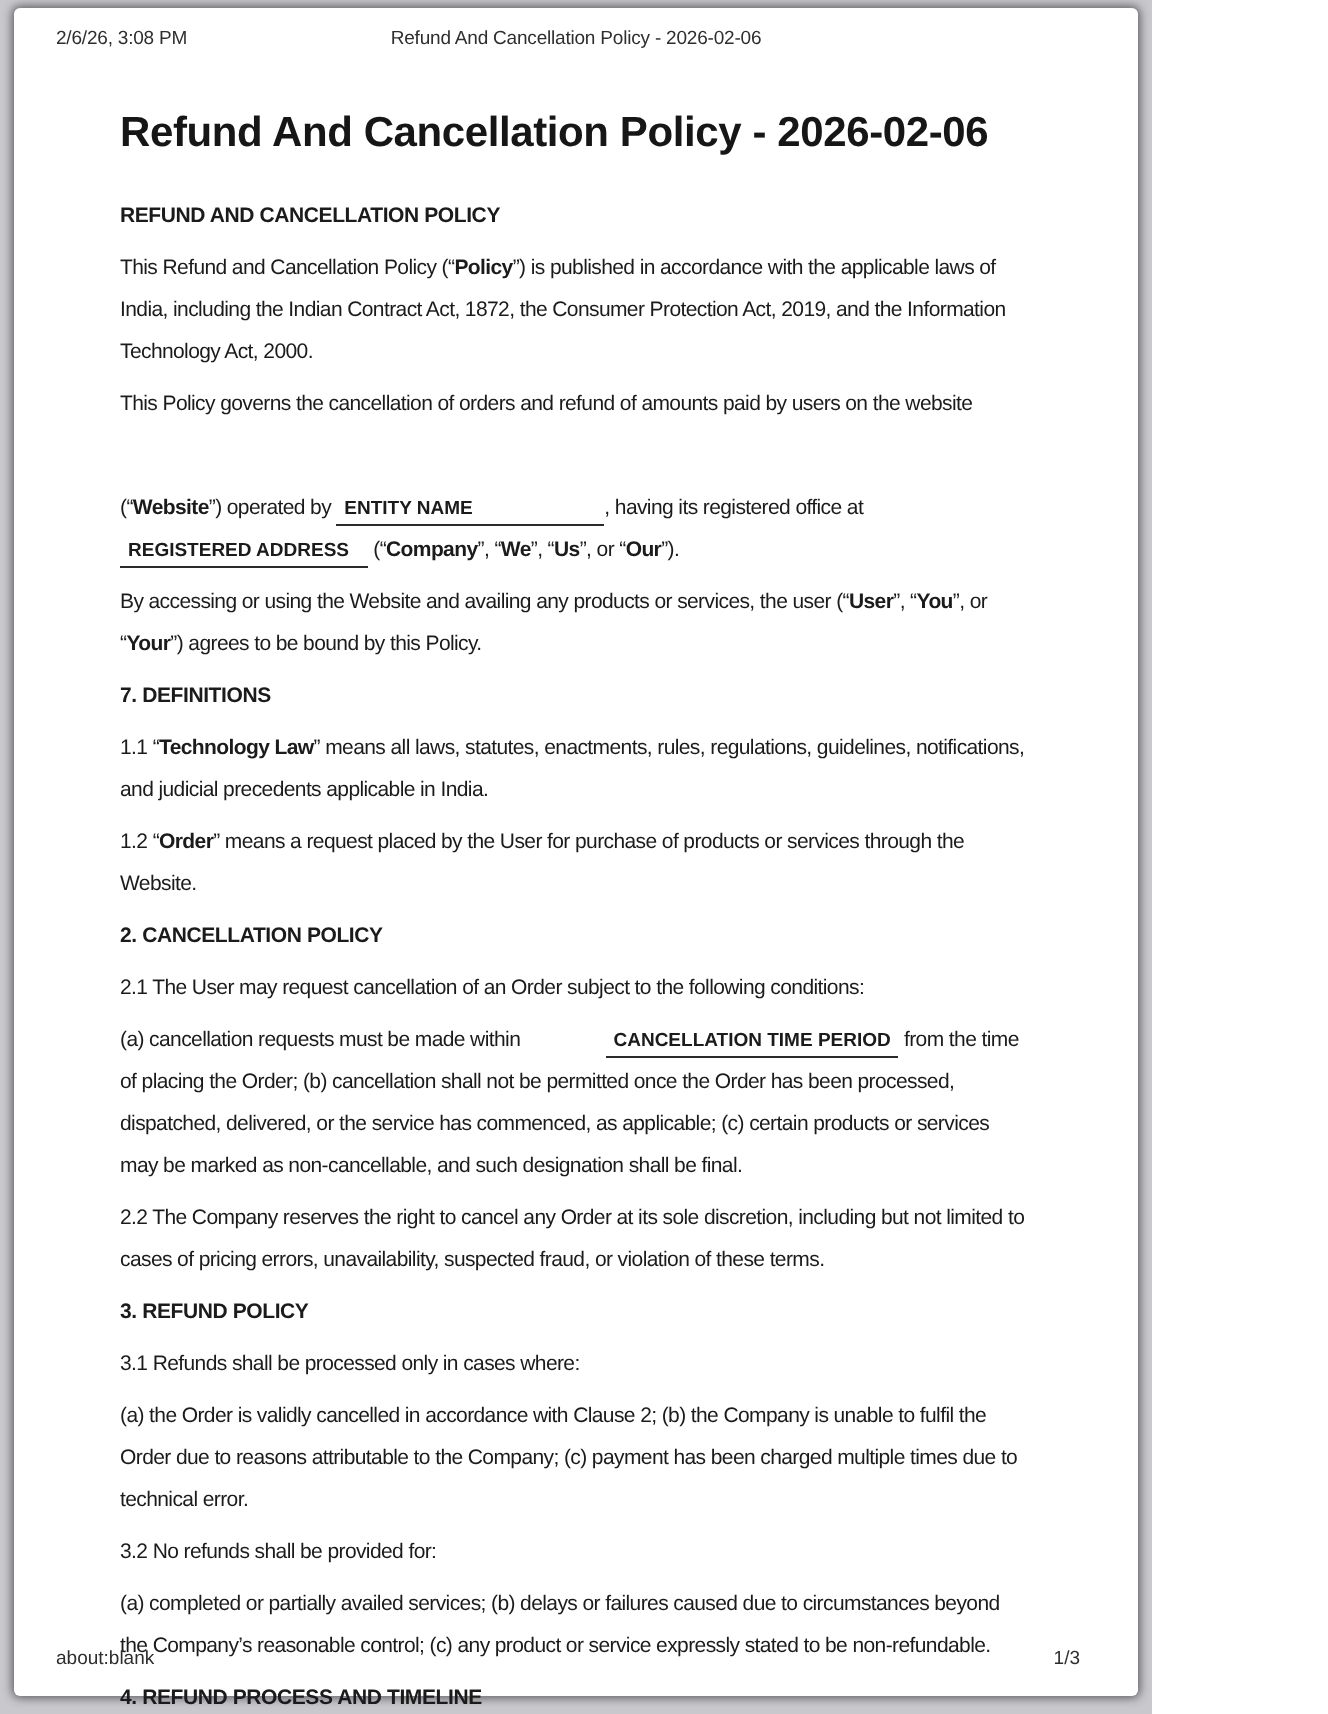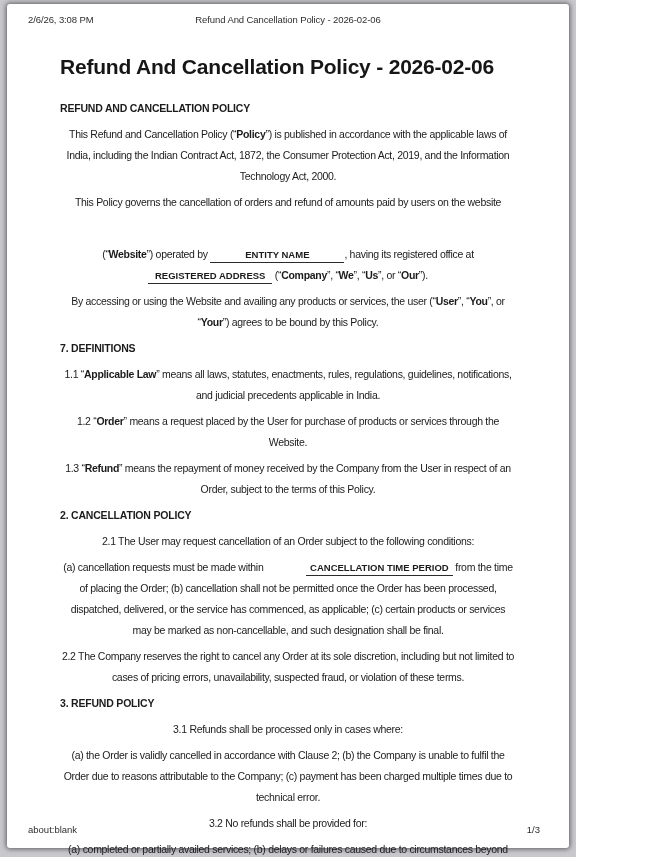--- a/index.html
+++ b/index.html
@@ -76,21 +76,20 @@
     line-height: 21px;
     letter-spacing: -0.2px;
     margin: 0 0 5px 0;
   }
   .doc-body p {
     font-size: 10.5px;
     font-weight: 400;
     line-height: 21px;
     letter-spacing: -0.3px;
     margin: 0 0 5px 0;
-    text-align: center;
   }
   .doc-body strong { font-weight: 700; }
   .blank {
     display: inline-block;
     font-size: 9.5px;
     font-weight: 700;
     letter-spacing: 0;
     line-height: 12px;
     border-bottom: 1px solid #2b2b2b;
     padding: 0 4px 1px 4px;
@@ -113,23 +112,22 @@
     </div>
 
     <div class="doc" data-name="document-content">
       <h1 class="doc-title" data-name="page-title">Refund And Cancellation Policy - 2026-02-06</h1>
       <div class="doc-body" data-name="document-body">
           <h2 data-name="section-heading">REFUND AND CANCELLATION POLICY</h2>
           <p data-name="paragraph">This Refund and Cancellation Policy (“<strong data-name="bold-text">Policy</strong>”) is published in accordance with the applicable laws of India, including the Indian Contract Act, 1872, the Consumer Protection Act, 2019, and the Information Technology Act, 2000.</p>
           <p data-name="paragraph">This Policy governs the cancellation of orders and refund of amounts paid by users on the website (“<strong data-name="bold-text">Website</strong>”) operated by <span class="blank" data-name="blank-field-entity-name">ENTITY NAME</span>, having its registered office at <span class="blank" data-name="blank-field-registered-address">REGISTERED ADDRESS</span> (“<strong data-name="bold-text">Company</strong>”, “<strong data-name="bold-text">We</strong>”, “<strong data-name="bold-text">Us</strong>”, or “<strong data-name="bold-text">Our</strong>”).</p>
           <p data-name="paragraph">By accessing or using the Website and availing any products or services, the user (“<strong data-name="bold-text">User</strong>”, “<strong data-name="bold-text">You</strong>”, or “<strong data-name="bold-text">Your</strong>”) agrees to be bound by this Policy.</p>
           <h2 data-name="section-heading">7. DEFINITIONS</h2>
-          <p data-name="paragraph">1.1 “<strong data-name="bold-text">Applicable Law</strong>” means all laws, statutes, enactments, rules, regulations, guidelines, notifications, and judicial precedents applicable in India.</p>
+          <p data-name="paragraph">1.1 “<strong data-name="bold-text">Technology Law</strong>” means all laws, statutes, enactments, rules, regulations, guidelines, notifications, and judicial precedents applicable in India.</p>
           <p data-name="paragraph">1.2 “<strong data-name="bold-text">Order</strong>” means a request placed by the User for purchase of products or services through the Website.</p>
-          <p data-name="paragraph">1.3 “<strong data-name="bold-text">Refund</strong>” means the repayment of money received by the Company from the User in respect of an Order, subject to the terms of this Policy.</p>
           <h2 data-name="section-heading">2. CANCELLATION POLICY</h2>
           <p data-name="paragraph">2.1 The User may request cancellation of an Order subject to the following conditions:</p>
           <p data-name="paragraph">(a) cancellation requests must be made within <span class="blank" data-name="blank-field-cancellation-time-period">CANCELLATION TIME PERIOD</span> from the time of placing the Order; (b) cancellation shall not be permitted once the Order has been processed, dispatched, delivered, or the service has commenced, as applicable; (c) certain products or services may be marked as non-cancellable, and such designation shall be final.</p>
           <p data-name="paragraph">2.2 The Company reserves the right to cancel any Order at its sole discretion, including but not limited to cases of pricing errors, unavailability, suspected fraud, or violation of these terms.</p>
           <h2 data-name="section-heading">3. REFUND POLICY</h2>
           <p data-name="paragraph">3.1 Refunds shall be processed only in cases where:</p>
           <p data-name="paragraph">(a) the Order is validly cancelled in accordance with Clause 2; (b) the Company is unable to fulfil the Order due to reasons attributable to the Company; (c) payment has been charged multiple times due to technical error.</p>
           <p data-name="paragraph">3.2 No refunds shall be provided for:</p>
           <p data-name="paragraph">(a) completed or partially availed services; (b) delays or failures caused due to circumstances beyond the Company’s reasonable control; (c) any product or service expressly stated to be non-refundable.</p>
           <h2 data-name="section-heading">4. REFUND PROCESS AND TIMELINE</h2>

